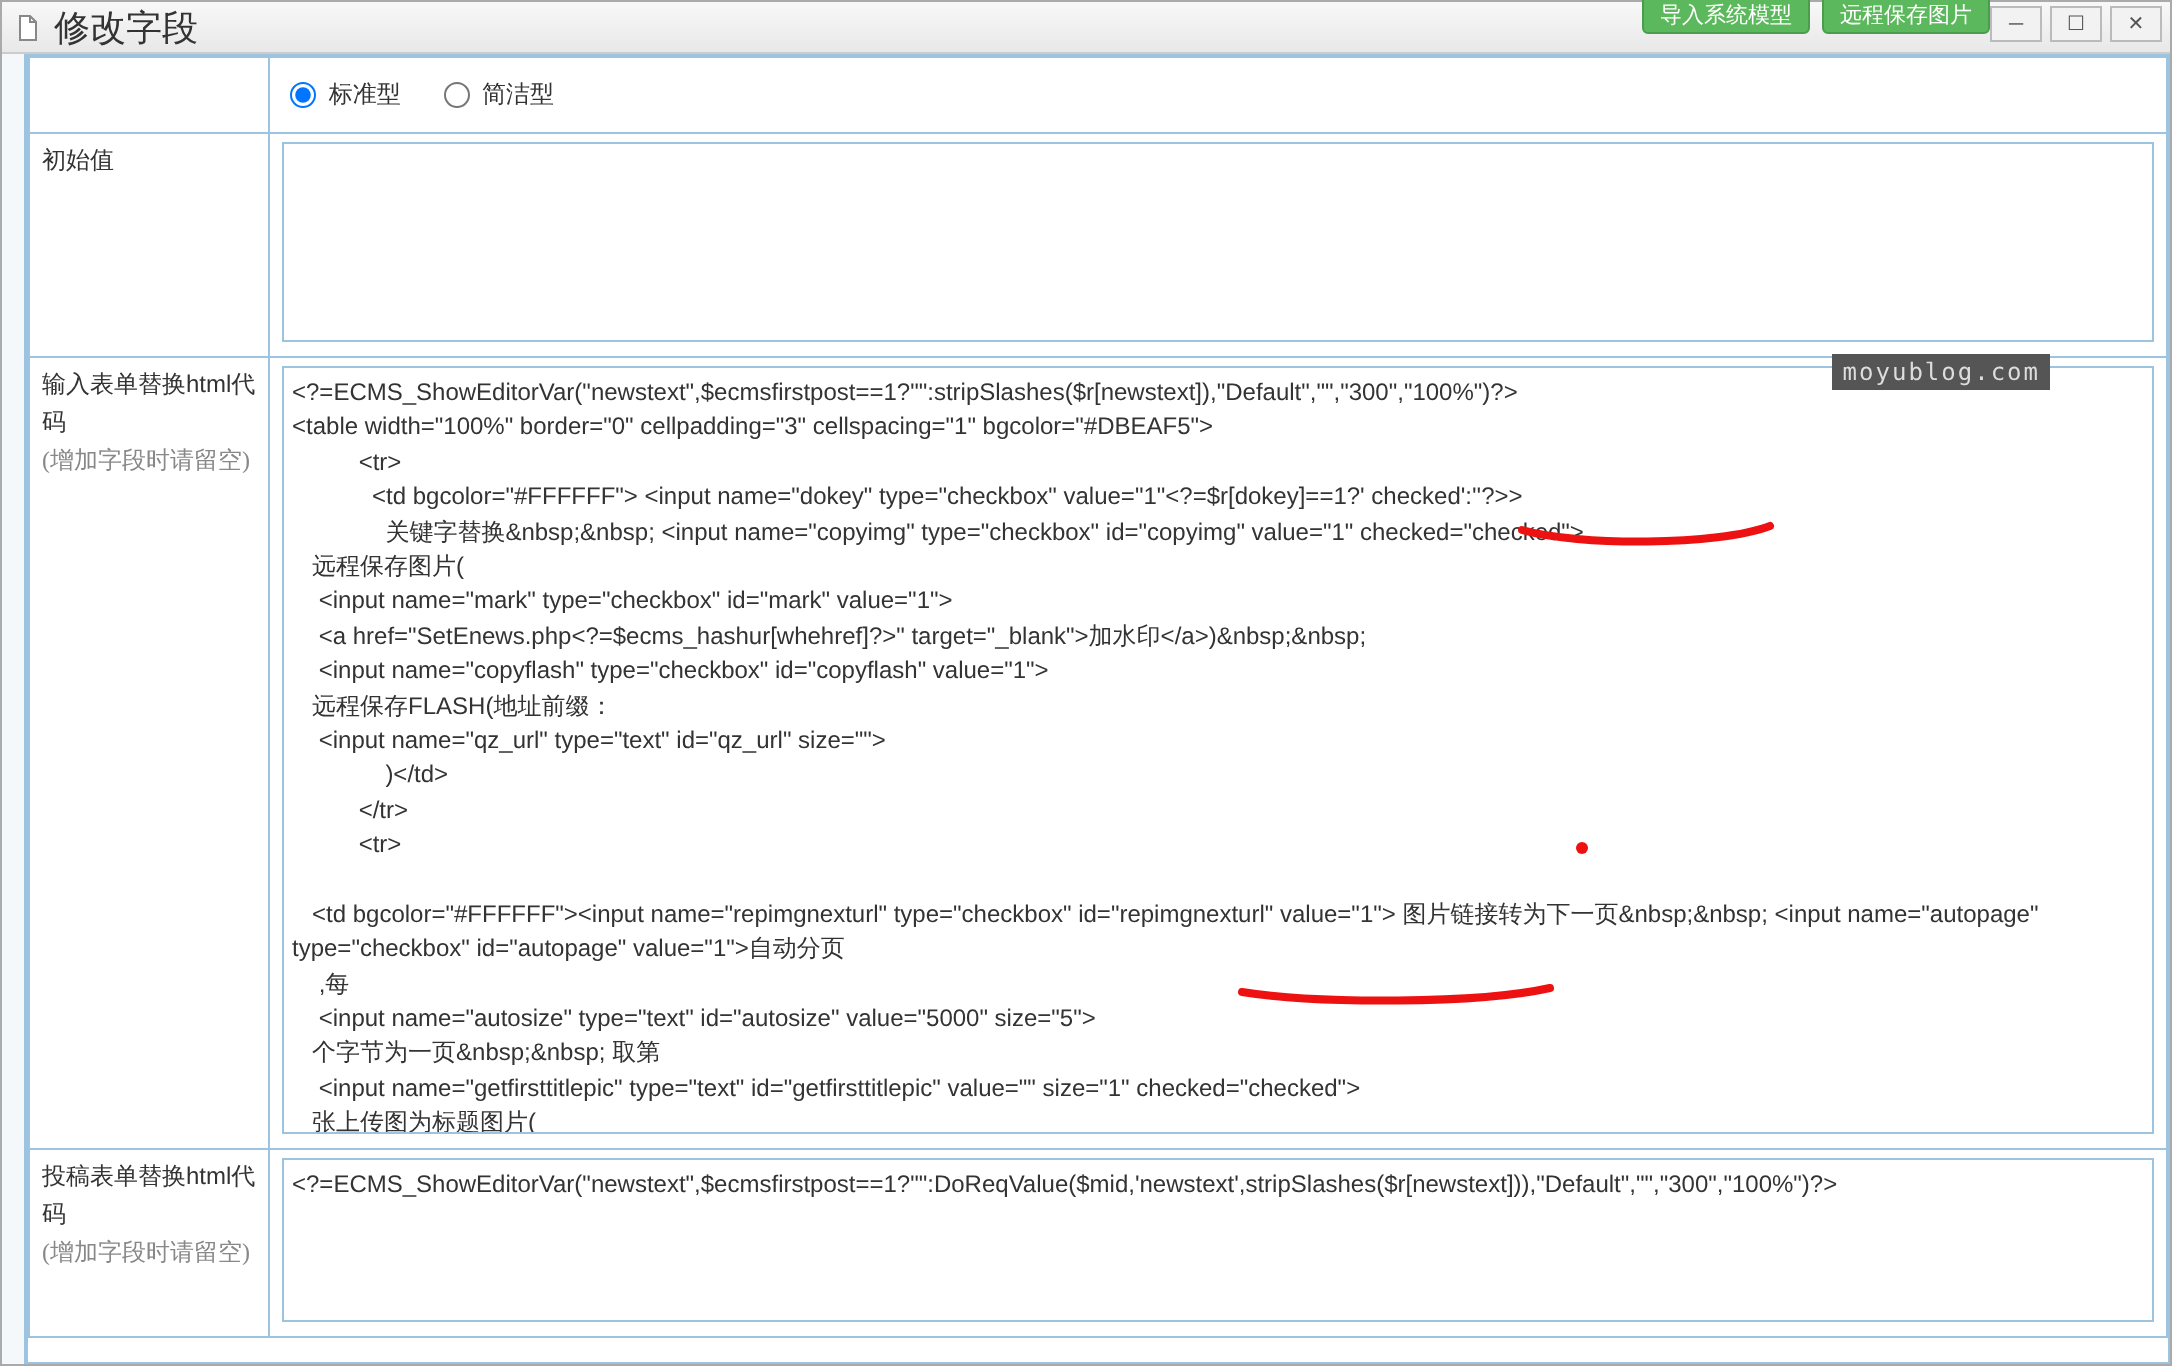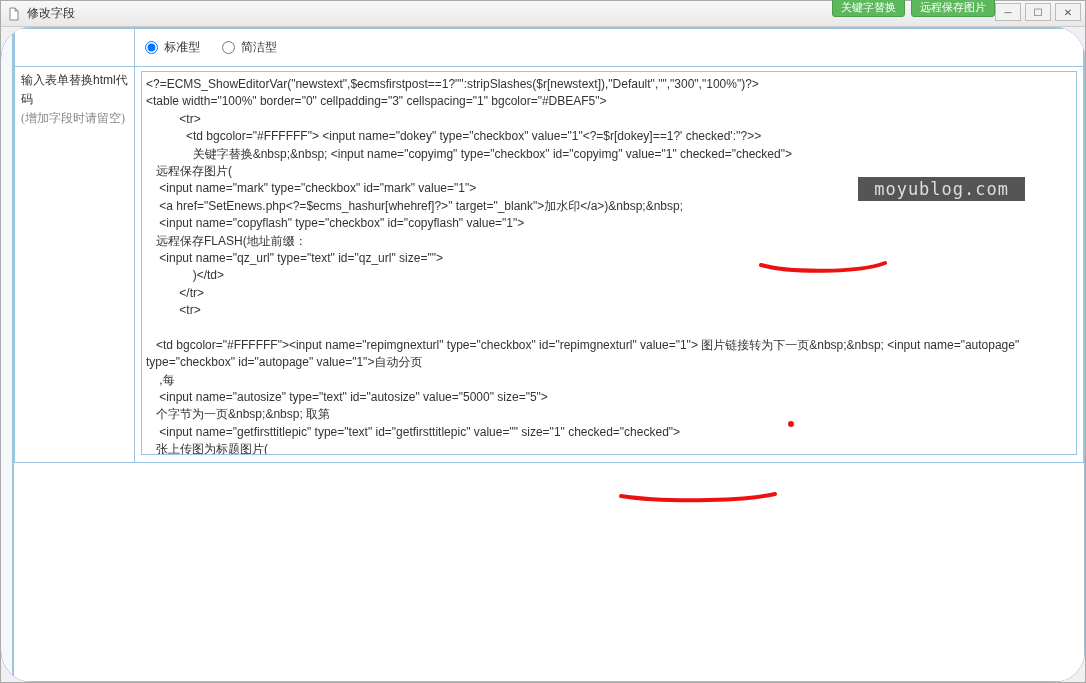--- a/index.html
+++ b/index.html
@@ -1,57 +1,57 @@
 <!DOCTYPE html>
 <html><head>
 <meta charset="utf-8">
 <style>
   * { box-sizing: border-box; margin: 0; padding: 0; }
   body { font-family: "Microsoft YaHei", Arial, sans-serif; font-size: 12px; background: #f0f0f0; color: #333; }
   .window { width: 1086px; height: 683px; position: relative; background: #f0f0f0; border: 1px solid #aaa; }
   .titlebar { height: 26px; background: linear-gradient(#f8f8f8,#e8e8e8); border-bottom: 1px solid #ccc; display: flex; align-items: center; padding: 0 6px; position: relative; }
   .titlebar .file-icon { width: 14px; height: 14px; margin-right: 6px; display: inline-flex; }
-  .titlebar .title { font-size: 12px; color: #333; }
+  .titlebar .title { font-size: 18px; color: #333; }
   .topbuttons { position: absolute; right: 90px; top: -2px; height: 18px; display: flex; gap: 6px; }
   .btn-green { background: #5cb85c; color: #fff; padding: 0 8px; font-size: 11px; border: 1px solid #4a9d4a; border-radius: 0 0 3px 3px; height: 18px; overflow: hidden; }
   .winctrl { position: absolute; right: 4px; top: 2px; display: flex; gap: 4px; }
   .winctrl div { width: 26px; height: 18px; border: 1px solid #bbb; background: #f2f2f2; display: flex; align-items: center; justify-content: center; font-size: 10px; color: #555; cursor: pointer; }
-  .content { position: absolute; top: 26px; left: 0; right: 0; bottom: 0; background: #6d28d9; overflow: hidden; border-radius: 31px; }
+  .content { position: absolute; top: 26px; left: 0; right: 0; bottom: 0; background: #6d28d9; overflow: hidden; }
   .leftrail { position: absolute; left: 0; top: 0; width: 12px; height: 100%; background: #f4f8fb; border-right: 1px solid #9cc3e0; }
   .inner { margin-left: 12px; height: 100%; border: 1px solid #9cc3e0; background: #fff; }
   table.form { width: 100%; border-collapse: collapse; }
   table.form > tbody > tr > td { border: 1px solid #9cc3e0; vertical-align: top; padding: 4px 6px; }
   td.label { width: 120px; background: #fff; color: #333; font-size: 12px; line-height: 1.6; }
   td.label .sub { color: #888; font-size: 12px; font-family: Liberation Serif, serif; }
   .radio-row { padding: 6px 4px; }
   .radio-row label { margin-right: 18px; font-size: 12px; }
   textarea.big { width: 100%; border: 1px solid #9cc3e0; resize: none; font-family: Arial, "Microsoft YaHei", sans-serif; font-size: 12px; padding: 4px; background: #fff; color: #333; line-height: 1.45; overflow-y: scroll; }
   .ta1 { height: 100px; }
   .ta2 { height: 384px; }
   .ta3 { height: 82px; }
-  .watermark { position: absolute; right: 60px; top: 150px; background: #555; color: #ddd; font-family: monospace; font-size: 17px; padding: 2px 16px; letter-spacing: 1px; pointer-events: none; }
+  .watermark { position: absolute; right: 60px; top: 150px; background: #555; color: #ddd; font-family: monospace; font-size: 12px; padding: 2px 5px; letter-spacing: 1px; pointer-events: none; }
   .annot { position: absolute; pointer-events: none; }
   input[type=radio] { vertical-align: middle; margin-right: 3px; }
 </style>
 </head>
 <body>
 
 <div class="window">
 
   <div class="titlebar">
     <span class="file-icon">
       <svg viewBox="0 0 14 14">
           <path d="M3 1h5l3 3v9H3z" fill="#fff" stroke="#888" stroke-width="1"></path>
           <path d="M8 1v3h3" fill="none" stroke="#888" stroke-width="1"></path>
         </svg>
     </span>
     <span class="title">修改字段</span>
 
     <div class="topbuttons">
-      <div class="btn-green">关键字替换</div>
+      <div class="btn-green">导入系统模型</div>
       <div class="btn-green">远程保存图片</div>
     </div>
 
     <div class="winctrl">
       <div>─</div>
       <div>☐</div>
       <div>✕</div>
     </div>
   </div>
 
@@ -69,20 +69,28 @@
                   <span>标准型</span>
                 </label>
                 <label>
                   <input type="radio" name="t" style="">
                   <span>简洁型</span>
                 </label>
               </div>
             </td>
           </tr>
 
+          <tr>
+            <td class="label">
+              <span>初始值</span>
+            </td>
+            <td>
+              <textarea class="big ta1" style=""></textarea>
+            </td>
+          </tr>
 
           <tr>
             <td class="label">
               <span>输入表单替换html代码</span><br>
               <span class="sub">(增加字段时请留空)</span>
             </td>
             <td style="position:relative;">
               <textarea class="big ta2" style="">&lt;?=ECMS_ShowEditorVar("newstext",$ecmsfirstpost==1?"":stripSlashes($r[newstext]),"Default","","300","100%")?&gt;
 &lt;table width="100%" border="0" cellpadding="3" cellspacing="1" bgcolor="#DBEAF5"&gt;
           &lt;tr&gt;
@@ -105,20 +113,29 @@
     &lt;input name="getfirsttitlepic" type="text" id="getfirsttitlepic" value="" size="1" checked="checked"&gt;
    张上传图为标题图片(
     &lt;input name="getfirsttitlespic" type="checkbox" id="getfirsttitlespic" value="1"&gt;
    缩略图: 宽
     &lt;input name="getfirsttitlespicw" type="text" id="getfirsttitlespicw" size="3" value="&lt;?=$public_r[spicwidth]?&gt;"&gt;
    *高
     &lt;input name="getfirsttitlespich" type="text" id="getfirsttitlespich" size="3" value="&lt;?=$public_r[spicheight]?&gt;"&gt;</textarea>
             </td>
           </tr>
 
+          <tr>
+            <td class="label">
+              <span>投稿表单替换html代码</span><br>
+              <span class="sub">(增加字段时请留空)</span>
+            </td>
+            <td>
+              <textarea class="big ta3" style="">&lt;?=ECMS_ShowEditorVar("newstext",$ecmsfirstpost==1?"":DoReqValue($mid,'newstext',stripSlashes($r[newstext])),"Default","","300","100%")?&gt;</textarea>
+            </td>
+          </tr>
         </tbody>
       </table>
     </div>
 
     <div class="watermark">moyublog.com</div>
 
     <svg class="annot" style="left:758px; top:232px;" width="130" height="16">
       <path d="M2 6 C 30 14, 100 14, 126 4" stroke="#e11" stroke-width="4" fill="none" stroke-linecap="round"></path>
     </svg>
     <svg class="annot" style="left:785px; top:392px;" width="10" height="10">

